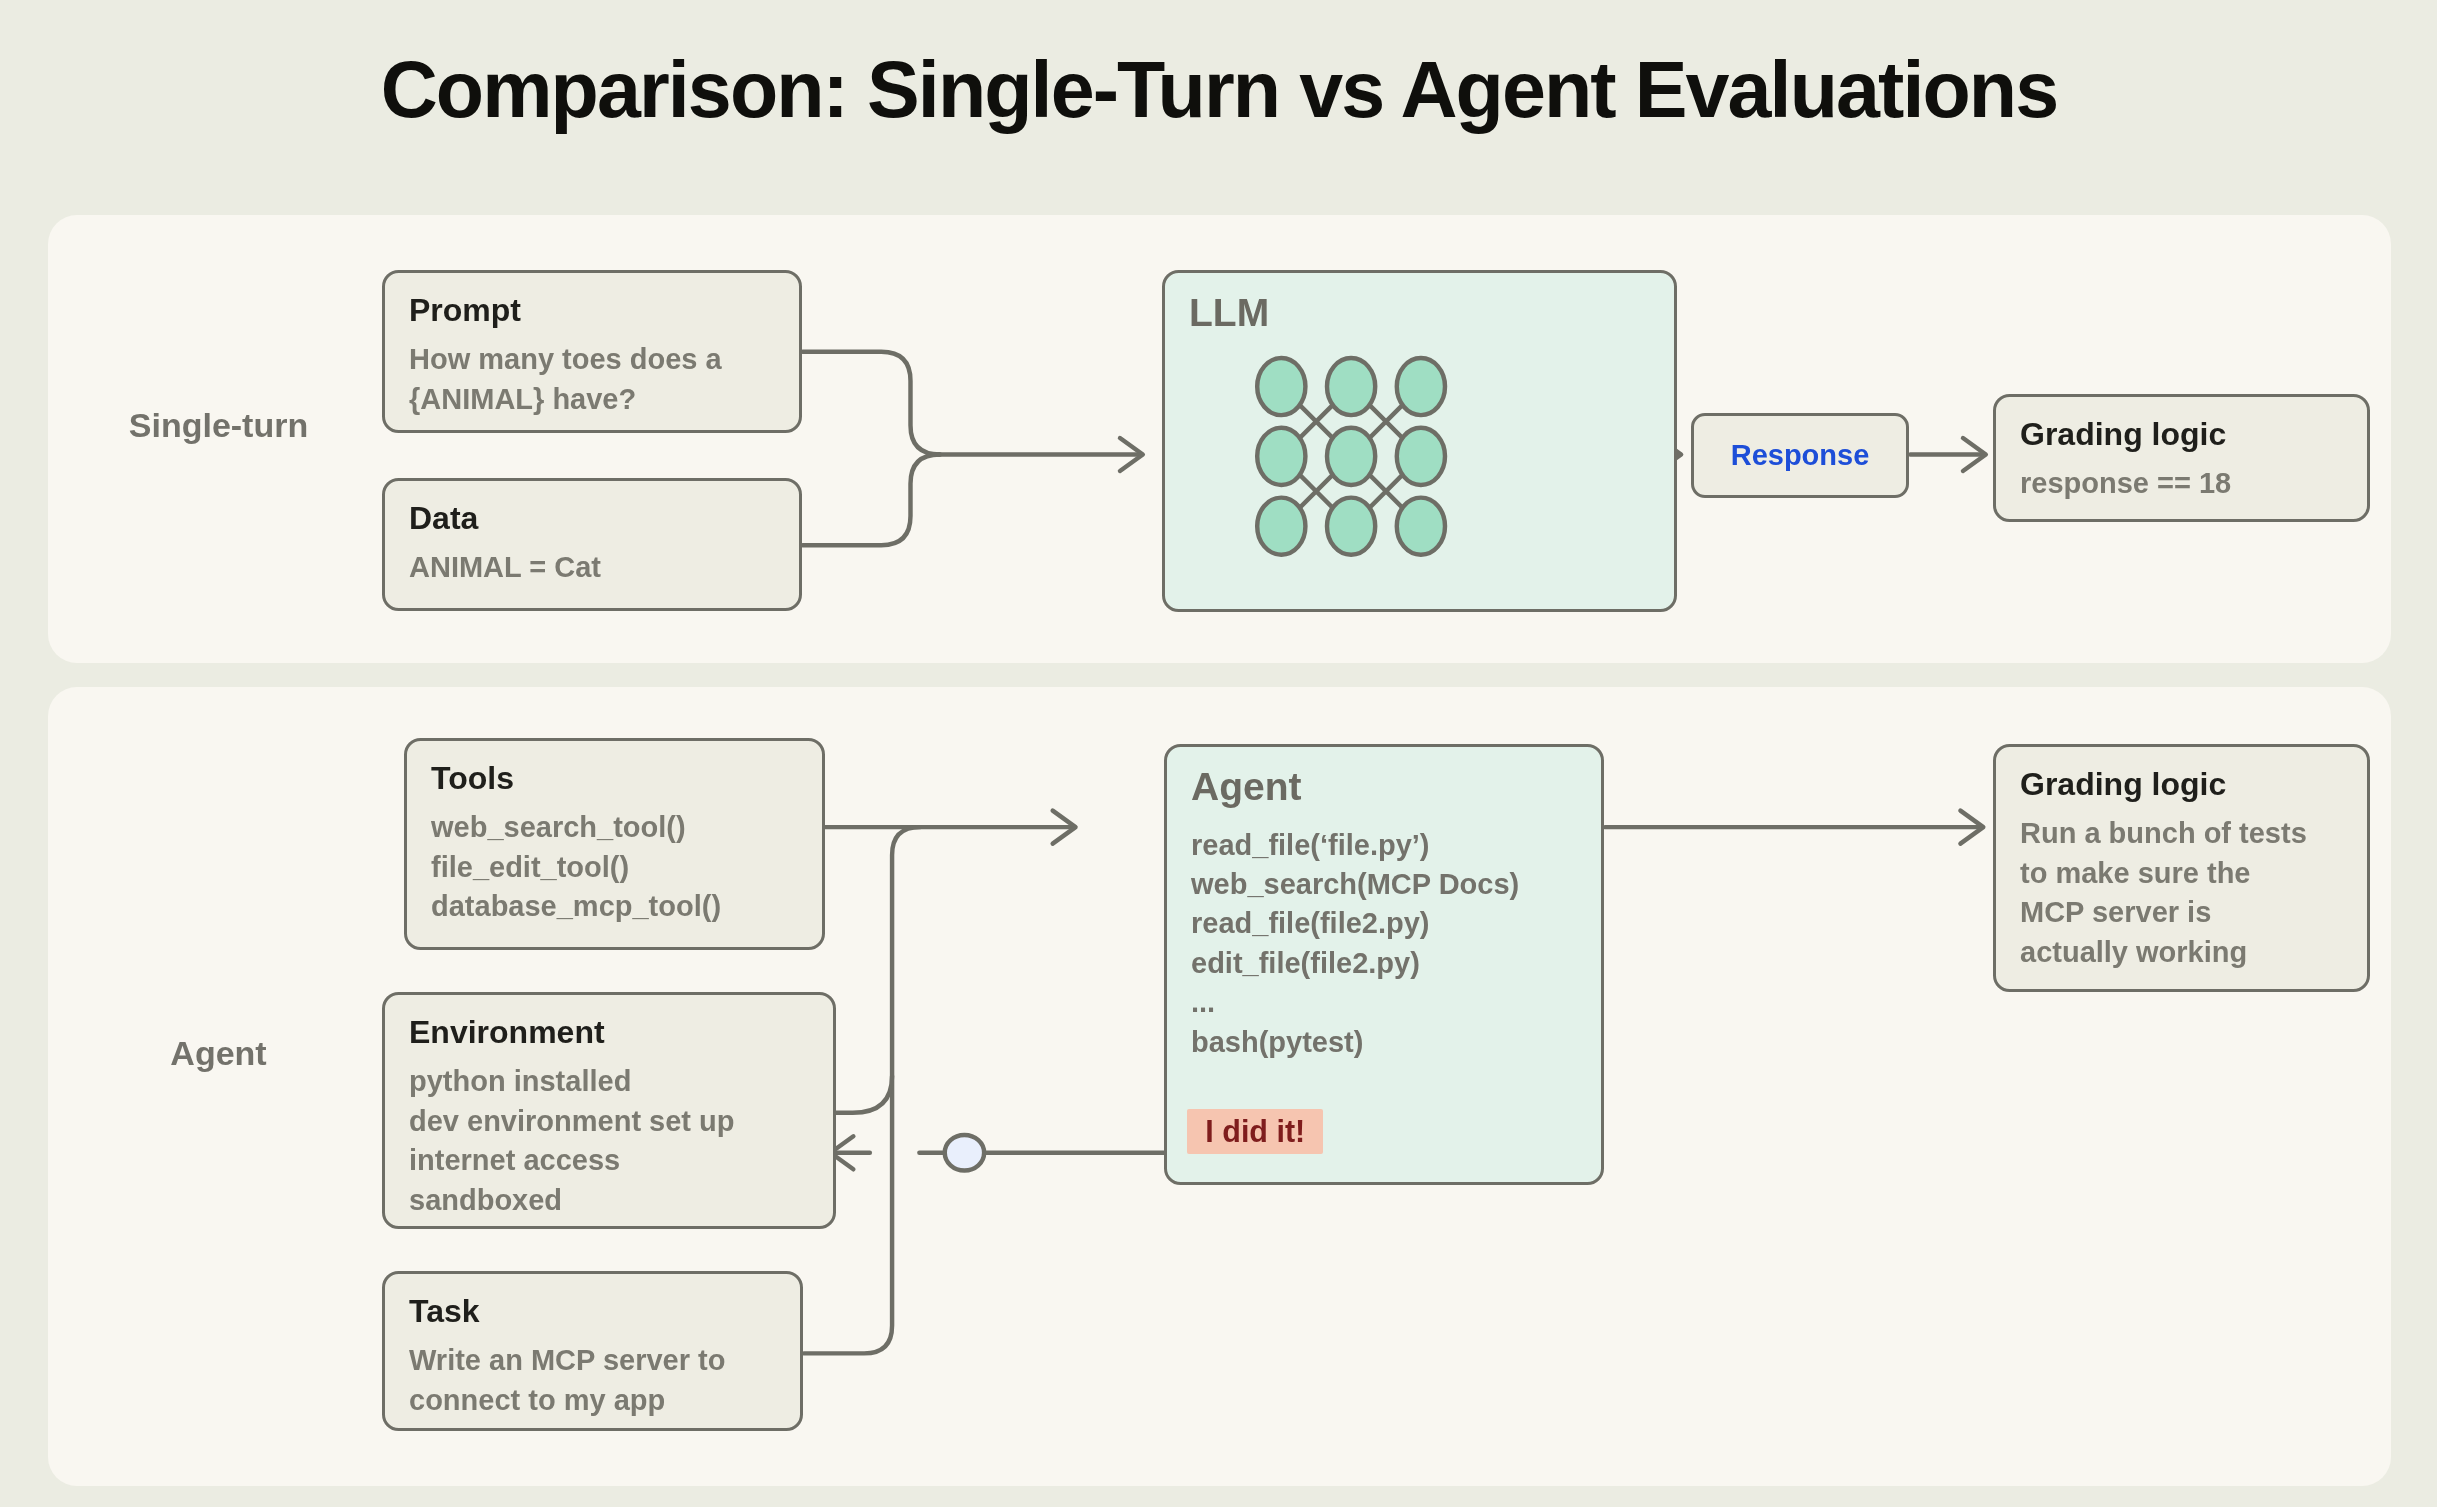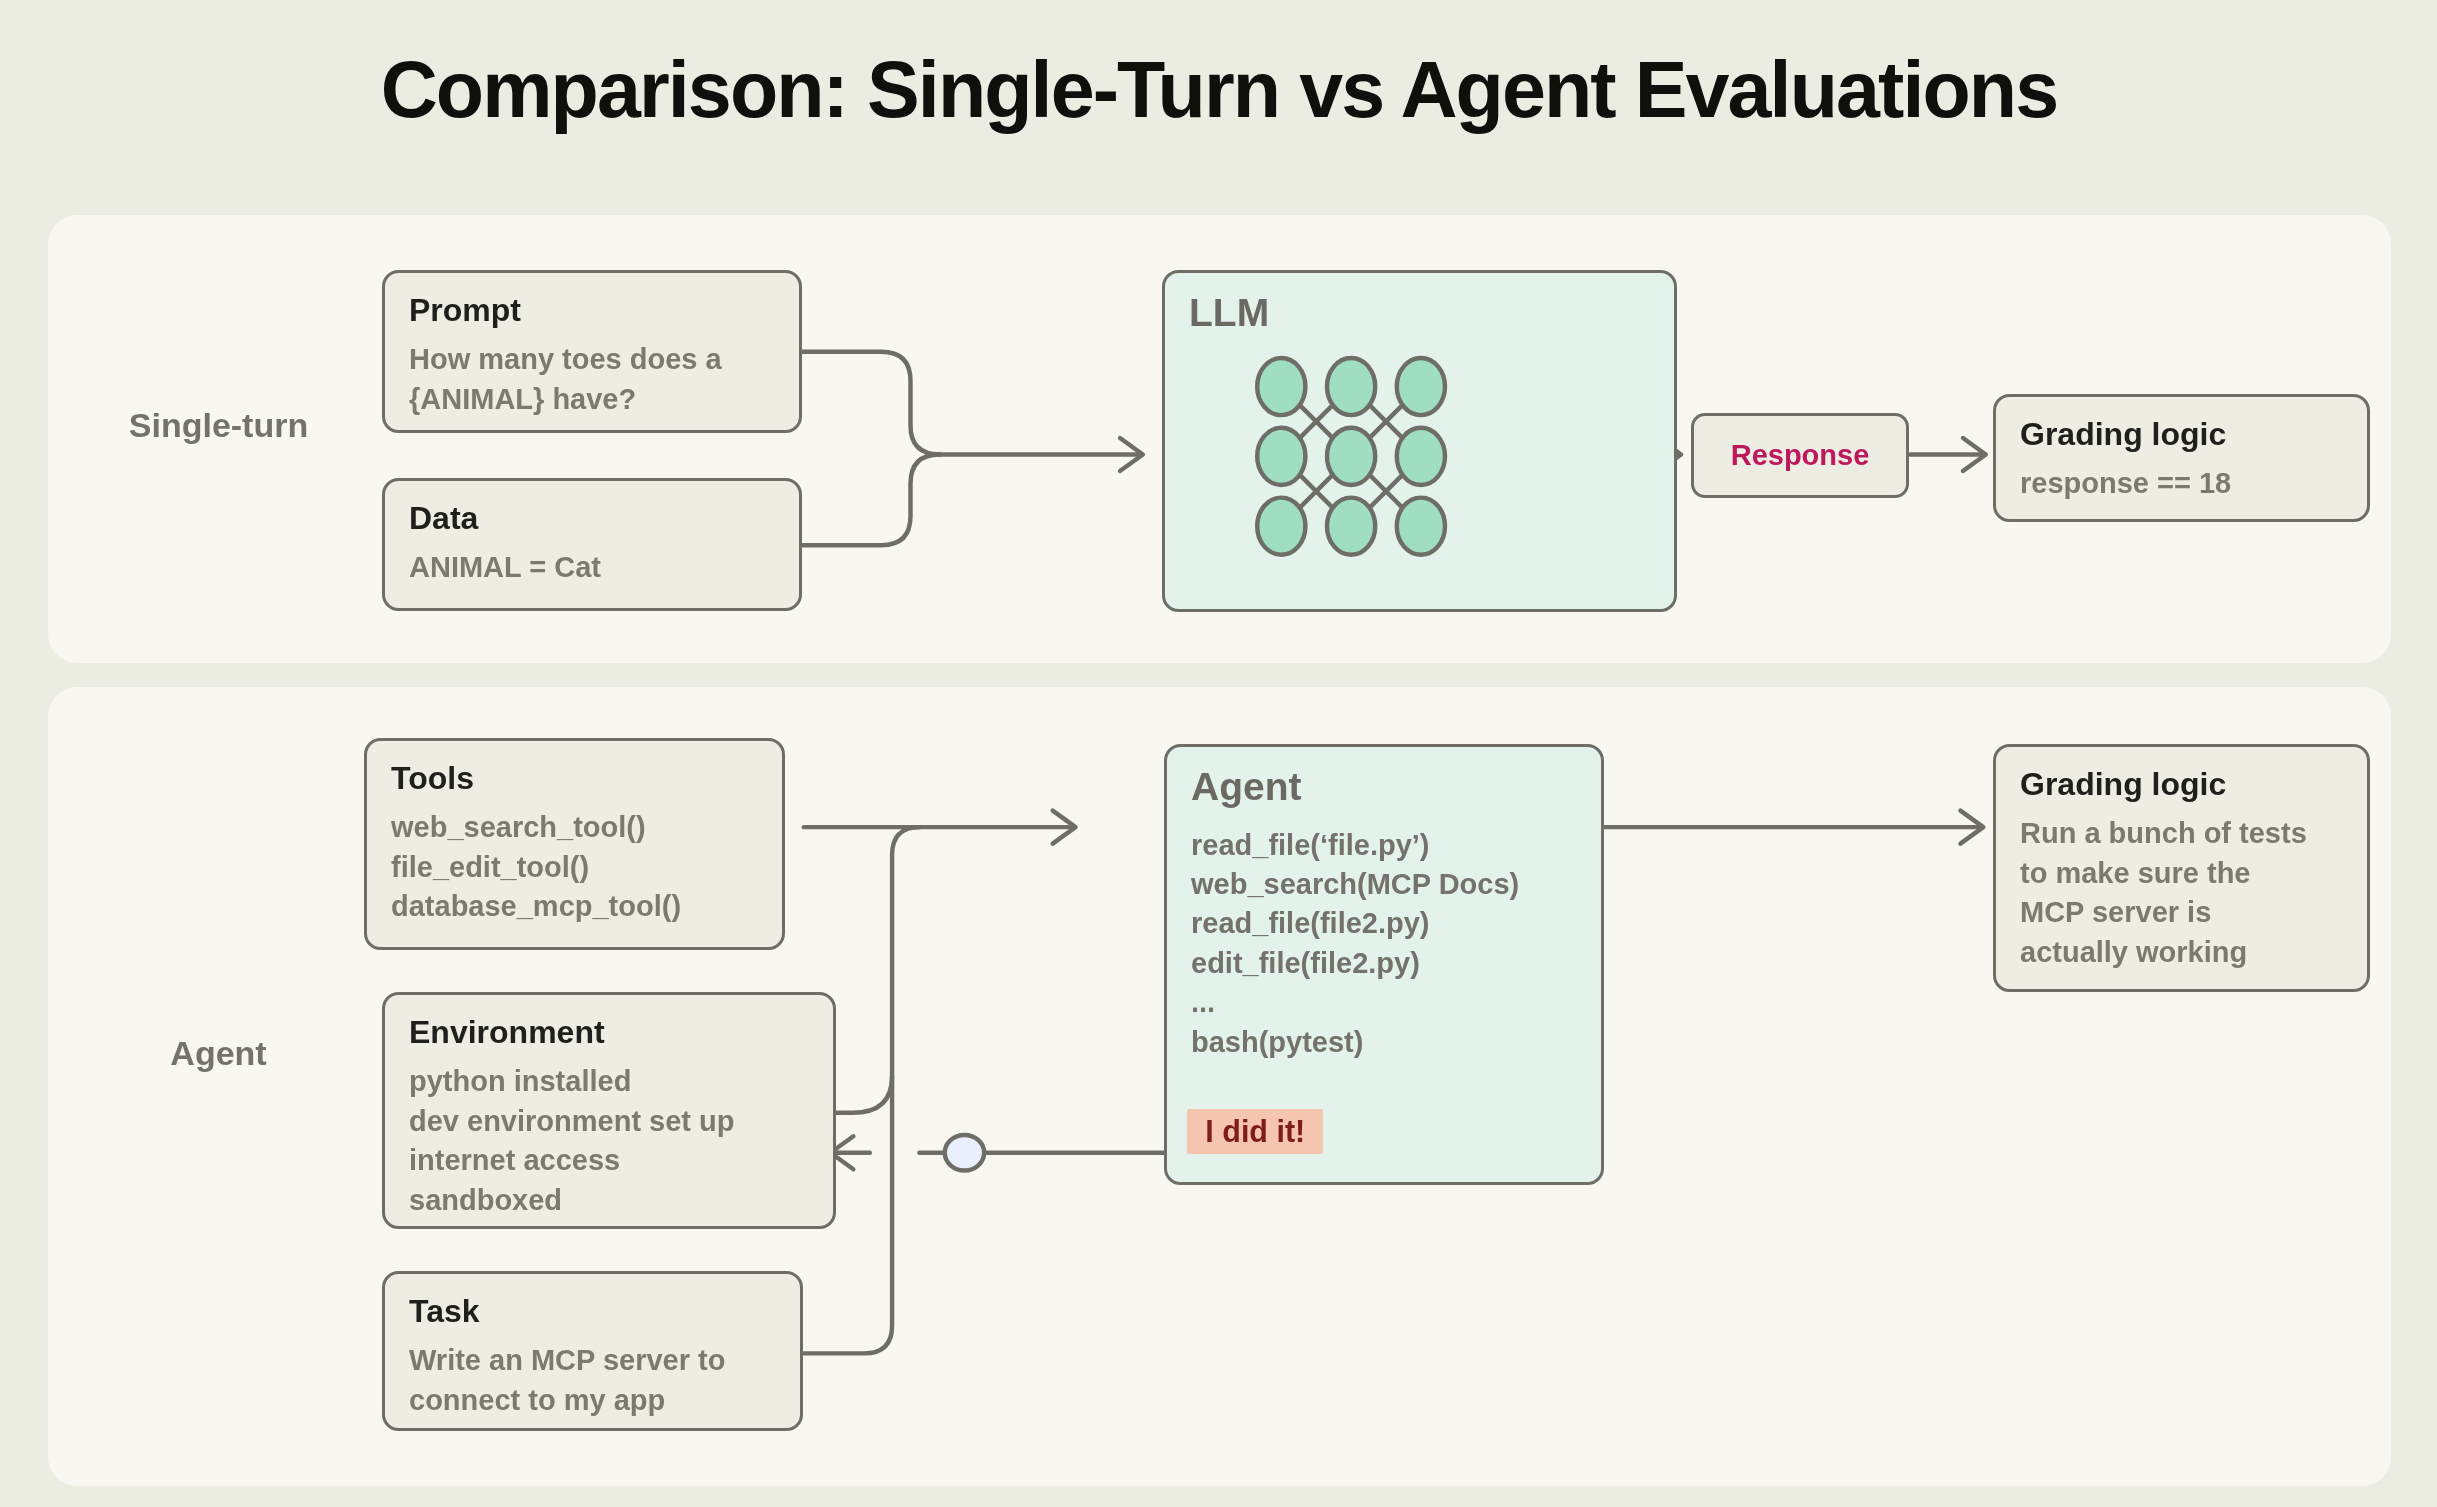--- a/index.html
+++ b/index.html
@@ -33,23 +33,23 @@
   }
   .mint{background:#e3f2ea;}
   .mint .mint-title{font-size:39px;font-weight:bold;color:#6b6a62;margin-bottom:16.5px;}
   .mint .box-body{color:#73726b;}
 
   #box-prompt{left:382px;top:270px;width:420px;height:163px;}
   #box-data{left:382px;top:478px;width:420px;height:133px;}
   #box-llm{left:1162px;top:270px;width:515px;height:342px;padding:18px 24px;}
   #box-response{left:1691px;top:413px;width:218px;height:85px;
     display:flex;align-items:center;justify-content:center;padding:0;border-radius:14px;}
-  #box-response .response-label{font-size:29px;font-weight:bold;color:#be185d;}
+  #box-response .response-label{font-size:29px;font-weight:bold;color:#1d4ed8;}
   #box-grading1{left:1993px;top:394px;width:377px;height:128px;}
-  #box-tools{left:364px;top:738px;width:421px;height:212px;}
+  #box-tools{left:404px;top:738px;width:421px;height:212px;}
   #box-environment{left:382px;top:992px;width:454px;height:237px;}
   #box-task{left:382px;top:1271px;width:421px;height:160px;}
   #box-agent{left:1164px;top:744px;width:440px;height:441px;padding:18px 24px;}
   #box-grading2{left:1993px;top:744px;width:377px;height:248px;}
 
   .net-svg{position:absolute;left:0;top:0;}
   .badge{
     position:absolute;left:20.3px;bottom:28px;background:#f6c5b0;color:#7f1d1d;
     font-size:30.5px;font-weight:bold;padding:5.1px 18px;border-radius:1.9px;
   }

